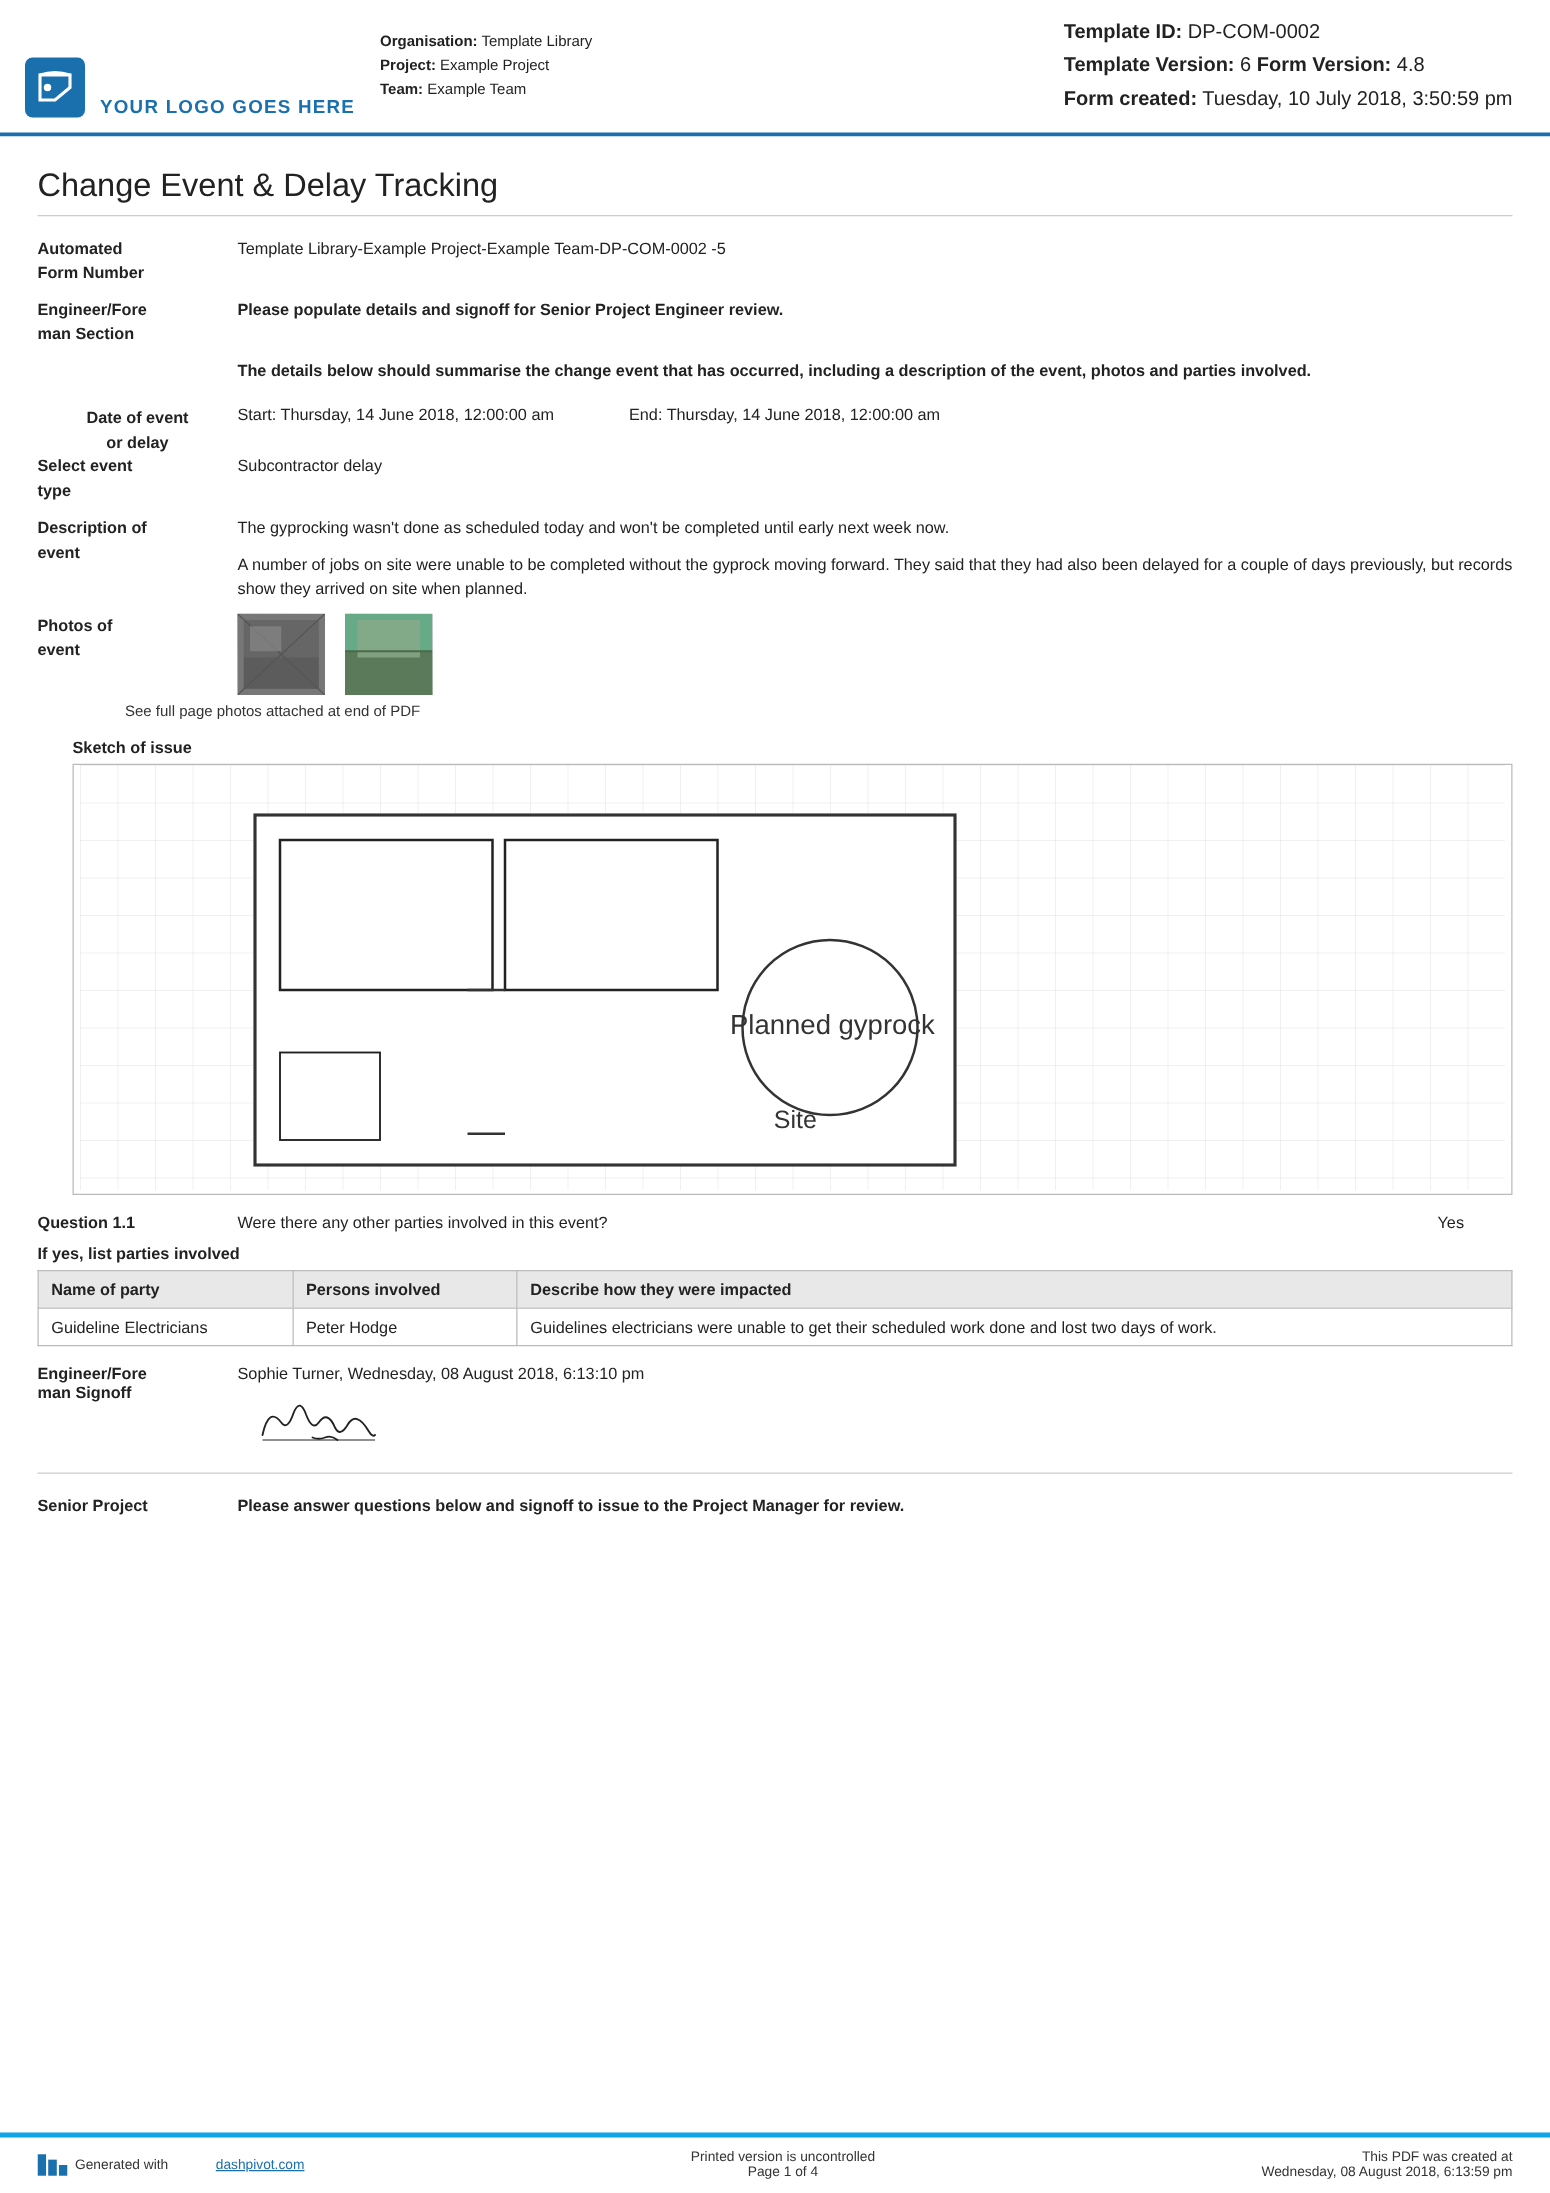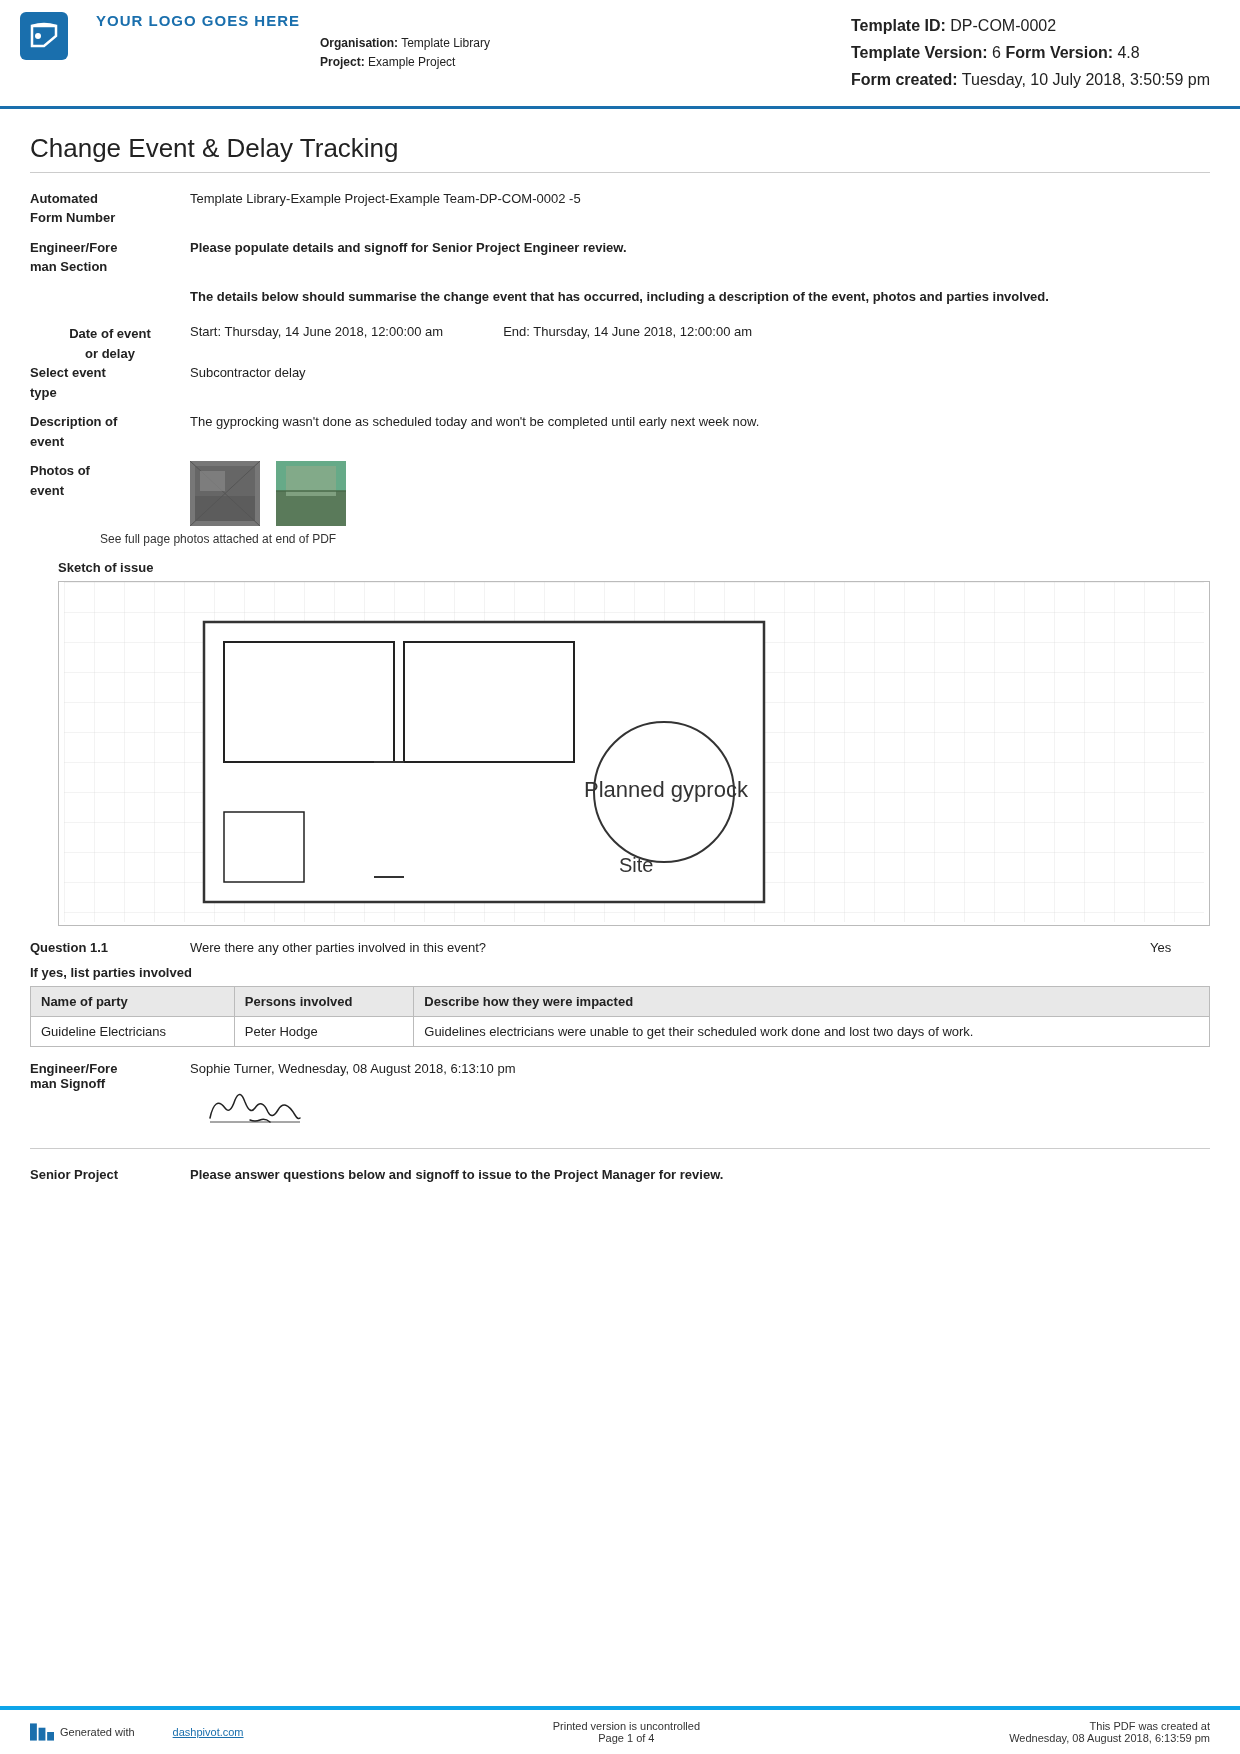--- a/index.html
+++ b/index.html
@@ -22,22 +22,22 @@
     
     .header {
       display: flex;
       align-items: stretch;
       border-bottom: 3px solid #1a6fad;
       padding: 12px 30px 12px 20px;
       gap: 20px;
     }
     .header-logo {
       display: flex;
-      align-items: flex-start;
-      gap: 28px;
+      align-items: flex-end;
+      gap: 12px;
       min-width: 220px;
     }
     .logo-icon {
       width: 48px;
       height: 48px;
       background: #1a6fad;
       border-radius: 6px;
       display: flex;
       align-items: center;
       justify-content: center;
@@ -289,20 +289,24 @@
     </div>
     <div class="header-meta">
       <div>
         <strong>Organisation:</strong>
         <span>Template Library</span>
       </div>
       <div>
         <strong>Project:</strong>
         <span>Example Project</span>
       </div>
+      <div>
+        <strong>Team:</strong>
+        <span>Example Team</span>
+      </div>
     </div>
     <div class="header-right">
       <div>
         <strong>Template ID:</strong>
         <span>DP-COM-0002</span>
       </div>
       <div>
         <strong>Template Version:</strong>
         <span>6</span>
         <span> </span>
@@ -342,20 +346,21 @@
 
     <div class="info-row">
       <div class="info-label">Select event<br>type</div>
       <div class="info-value">Subcontractor delay</div>
     </div>
 
     <div class="info-row">
       <div class="info-label">Description of<br>event</div>
       <div class="info-value">
         <p style="margin-bottom:10px;">The gyprocking wasn't done as scheduled today and won't be completed until early next week now.</p>
+        <p>A number of jobs on site were unable to be completed without the gyprock moving forward. They said that they had also been delayed for a couple of days previously, but records show they arrived on site when planned.</p>
       </div>
     </div>
 
     <div class="photos-row" style="margin-top:10px;">
       <div class="info-label">Photos of<br>event</div>
       <div style="display:flex;gap:8px;align-items:flex-start;">
         <div class="photo-thumb photo1">
           <svg width="70" height="65" viewBox="0 0 70 65">
             <rect width="70" height="65" fill="#777"></rect>
             <rect x="5" y="5" width="60" height="55" fill="#666"></rect>

